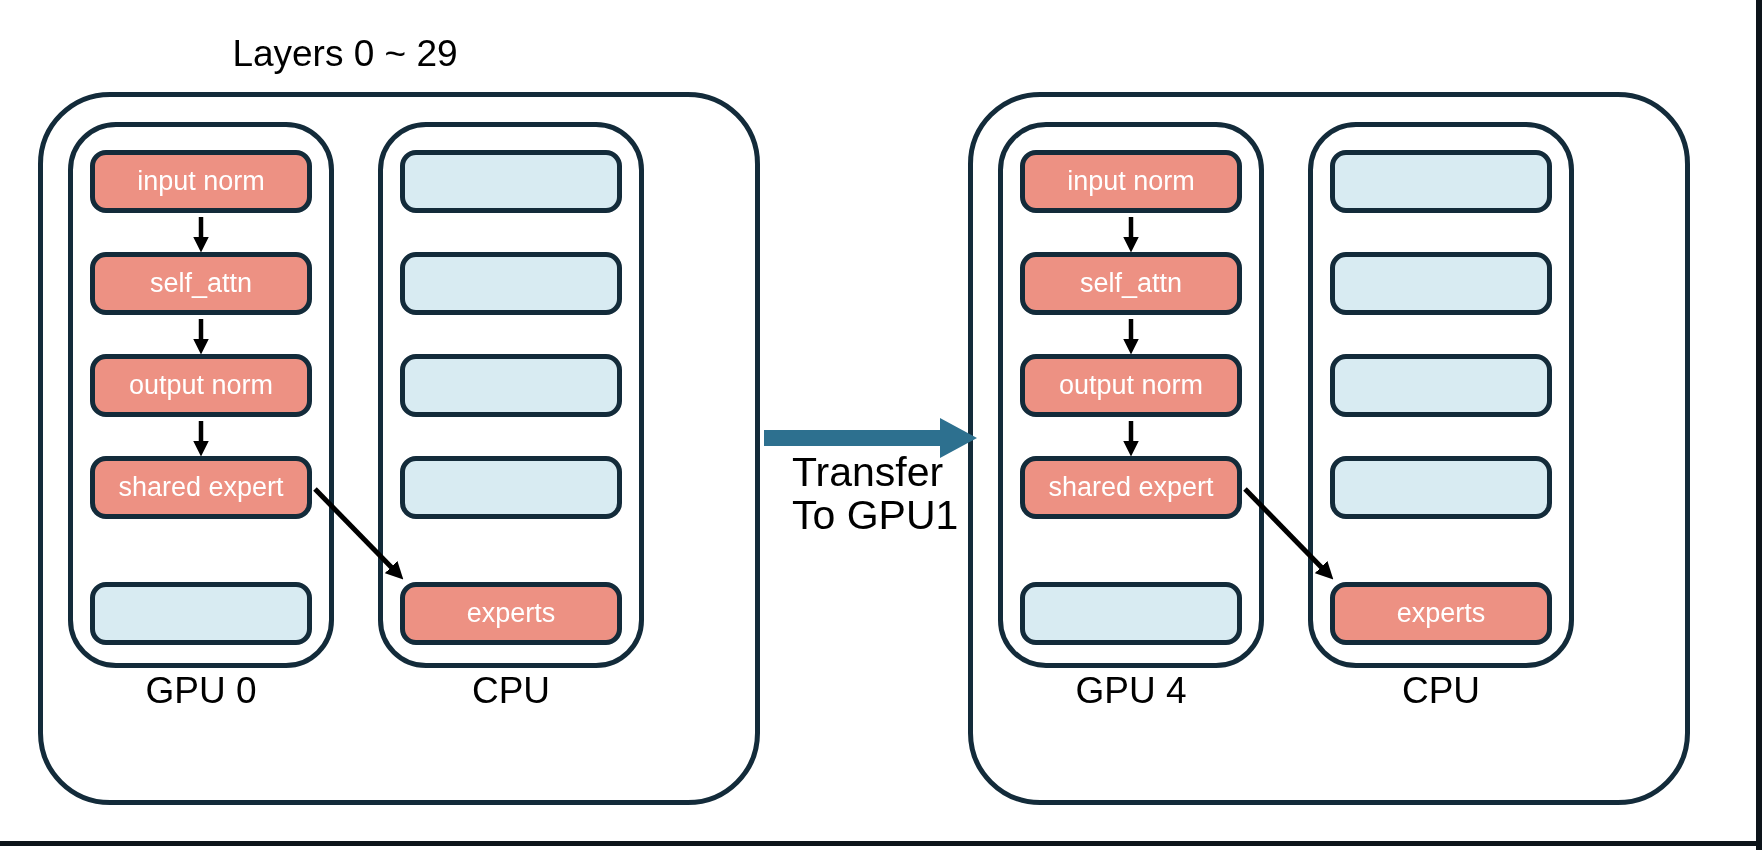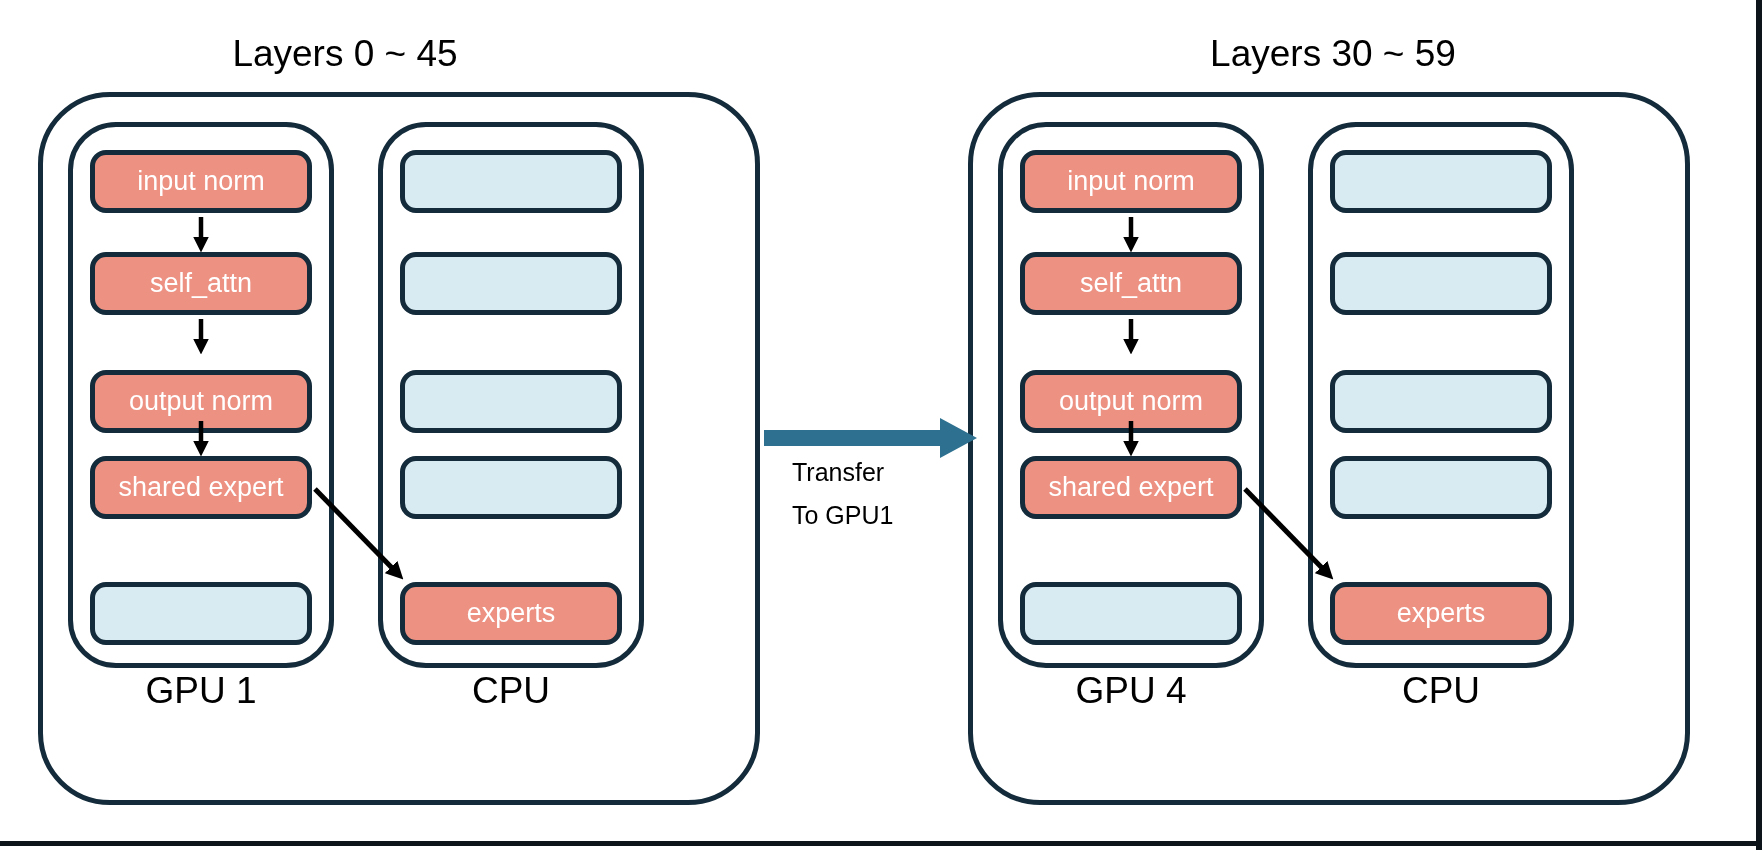--- a/index.html
+++ b/index.html
@@ -69,42 +69,42 @@
     align-items: center;
     justify-content: center;
     font-size: 27px;
     color: var(--box-text, #fff);
     white-space: nowrap;
   }
   .box.active { background: var(--active-fill, #ED9183); }
   .box.empty  { background: var(--empty-fill, #D8EBF2); }
   .row0 { top: 23px; }
   .row1 { top: 125px; text-align: right; }
-  .row2 { top: 227px; margin-top: 16px; }
+  .row2 { top: 227px; }
   .row3 { top: 329px; }
   .row4 { top: 455px; }
 
   
   .col-label {
     position: absolute;
     top: 573px;
     transform: translateX(-50%);
     font-size: 37px;
     color: var(--label-text, #000);
     white-space: nowrap;
   }
   .lbl-gpu { left: 158px; }
   .lbl-cpu { left: 468px; text-align: right; }
 
   
   .transfer-label {
     position: absolute;
     left: 792px;
     top: 451px;
-    font-size: 25px;
+    font-size: 41px;
     line-height: 43px;
     color: var(--label-text, #000);
   }
   .transfer-label span { display: block; white-space: nowrap; }
 
   
   svg.arrows {
     position: absolute;
     left: 0; top: 0;
     width: 1762px;
@@ -128,39 +128,38 @@
     left: 1756px; top: 0;
     width: 6px; height: 850px;
     background: var(--frame-edge, #0D141A);
   }
 </style>
 </head>
 <body>
 
 <div class="canvas">
 
-  <div class="group-title title-left">Layers 0 ~ 45</div>
-  <div class="group-title title-right">Layers 30 ~ 59</div>
+  <div class="group-title title-left">Layers 0 ~ 29</div>
 
   <div class="group g-left">
     <div class="col gpu">
       <div class="box active row0">input norm</div>
       <div class="box active row1">self_attn</div>
       <div class="box active row2">output norm</div>
       <div class="box active row3">shared expert</div>
       <div class="box empty  row4"></div>
     </div>
     <div class="col cpu">
       <div class="box empty row0"></div>
       <div class="box empty row1"></div>
       <div class="box empty row2"></div>
       <div class="box empty row3"></div>
       <div class="box active row4">experts</div>
     </div>
-    <div class="col-label lbl-gpu">GPU 1</div>
+    <div class="col-label lbl-gpu">GPU 0</div>
     <div class="col-label lbl-cpu">CPU</div>
   </div>
 
   <div class="group g-right">
     <div class="col gpu">
       <div class="box active row0">input norm</div>
       <div class="box active row1">self_attn</div>
       <div class="box active row2">output norm</div>
       <div class="box active row3">shared expert</div>
       <div class="box empty  row4"></div>

